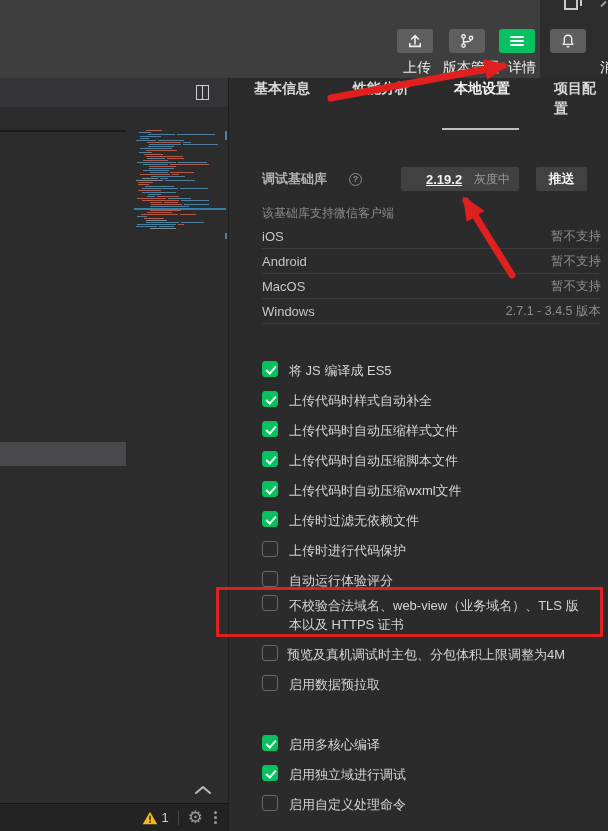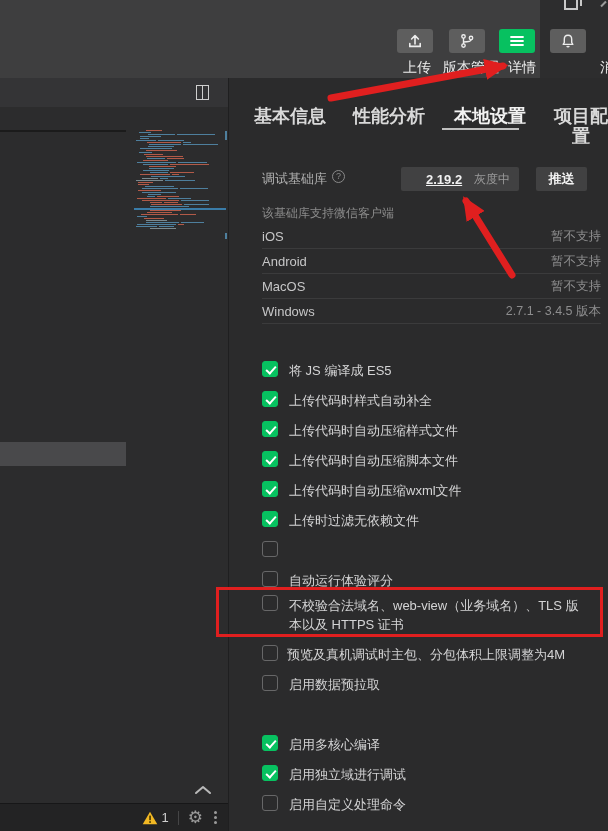--- a/index.html
+++ b/index.html
@@ -40,24 +40,24 @@
     gap:9px;padding-right:9px;}
   .warn-group{display:flex;align-items:center;gap:4px;}
   .warn-count{font-size:13px;color:#cfcfcf;}
   .sb-sep{width:1px;height:14px;background:#454546;}
   .gear{font-size:17px;color:#9a9a9a;line-height:1;}
   .kebab{display:flex;flex-direction:column;gap:2px;padding:2px;}
   .kebab i{width:3px;height:3px;border-radius:50%;background:#9a9a9a;}
   
   .panel{position:absolute;left:228px;top:78px;width:380px;height:753px;background:#2b2b2c;
     border-left:1px solid #1f1f20;}
-  .tab{position:absolute;top:28px;height:20px;line-height:20px;font-size:18px;font-weight:600;color:#d9d9d9;text-align:center;}
+  .tab{position:absolute;top:0;height:20px;line-height:20px;font-size:14px;font-weight:600;color:#d9d9d9;}
   .tab.active{color:#f2f2f2;}
   .tab-underline{position:absolute;left:213px;top:50px;width:77px;height:2px;background:#bfbfbf;}
-  .lib-label{position:absolute;left:33px;top:92px;font-size:13px;color:#b2b2b2;display:flex;gap:5px;}
+  .lib-label{position:absolute;left:33px;top:92px;font-size:13px;color:#b2b2b2;display:flex;align-items:center;gap:22px;font-weight:bold;}
   .q-icon{width:13px;height:13px;border:1px solid #8a8a8a;border-radius:50%;color:#8a8a8a;
     font-size:9px;line-height:11px;text-align:center;display:inline-block;}
   .ver-btn{position:absolute;left:172px;top:89px;width:118px;height:24px;background:#414142;border-radius:2px;
     display:flex;align-items:center;justify-content:space-between;padding:0 9px 0 25px;}
   .ver-num{font-size:13px;font-weight:700;color:#f2f2f2;text-decoration:underline;}
   .ver-chan{font-size:12px;color:#9a9a9a;}
   .push-btn{position:absolute;left:307px;top:89px;width:51px;height:24px;background:#414142;border-radius:2px;
     font-size:13px;font-weight:700;color:#f2f2f2;text-align:center;line-height:24px;}
   .support-note{position:absolute;left:33px;top:127px;font-size:12px;color:#8c8c8c;}
   .platforms{position:absolute;left:33px;top:146px;width:339px;}
@@ -385,20 +385,21 @@
     <div class="opt" style="top:403px;">
       <div class="opt-check checked"></div>
       <div class="opt-label">上传代码时自动压缩wxml文件</div>
     </div>
     <div class="opt" style="top:433px;">
       <div class="opt-check checked"></div>
       <div class="opt-label">上传时过滤无依赖文件</div>
     </div>
     <div class="opt" style="top:463px;">
       <div class="opt-check"></div>
+      <div class="opt-label">上传时进行代码保护</div>
     </div>
     <div class="opt" style="top:493px;">
       <div class="opt-check"></div>
       <div class="opt-label">自动运行体验评分</div>
     </div>
     <div class="opt two-line" style="top:517px;">
       <div class="opt-check"></div>
       <div class="opt-label">不校验合法域名、web-view（业务域名）、TLS 版本以及 HTTPS 证书</div>
     </div>
     <div class="opt" style="top:567px;gap:9px;">

